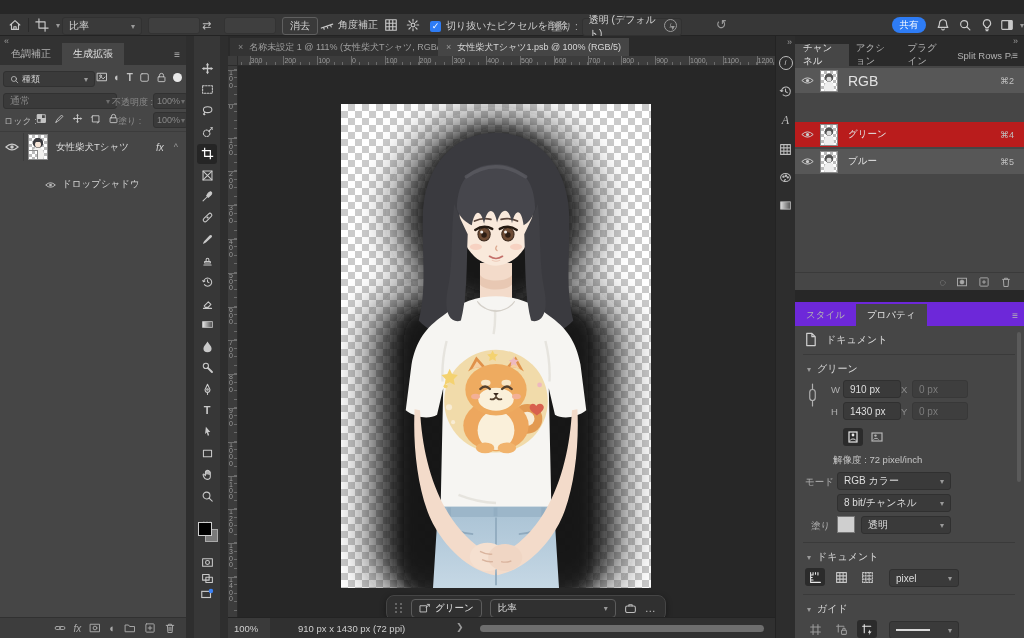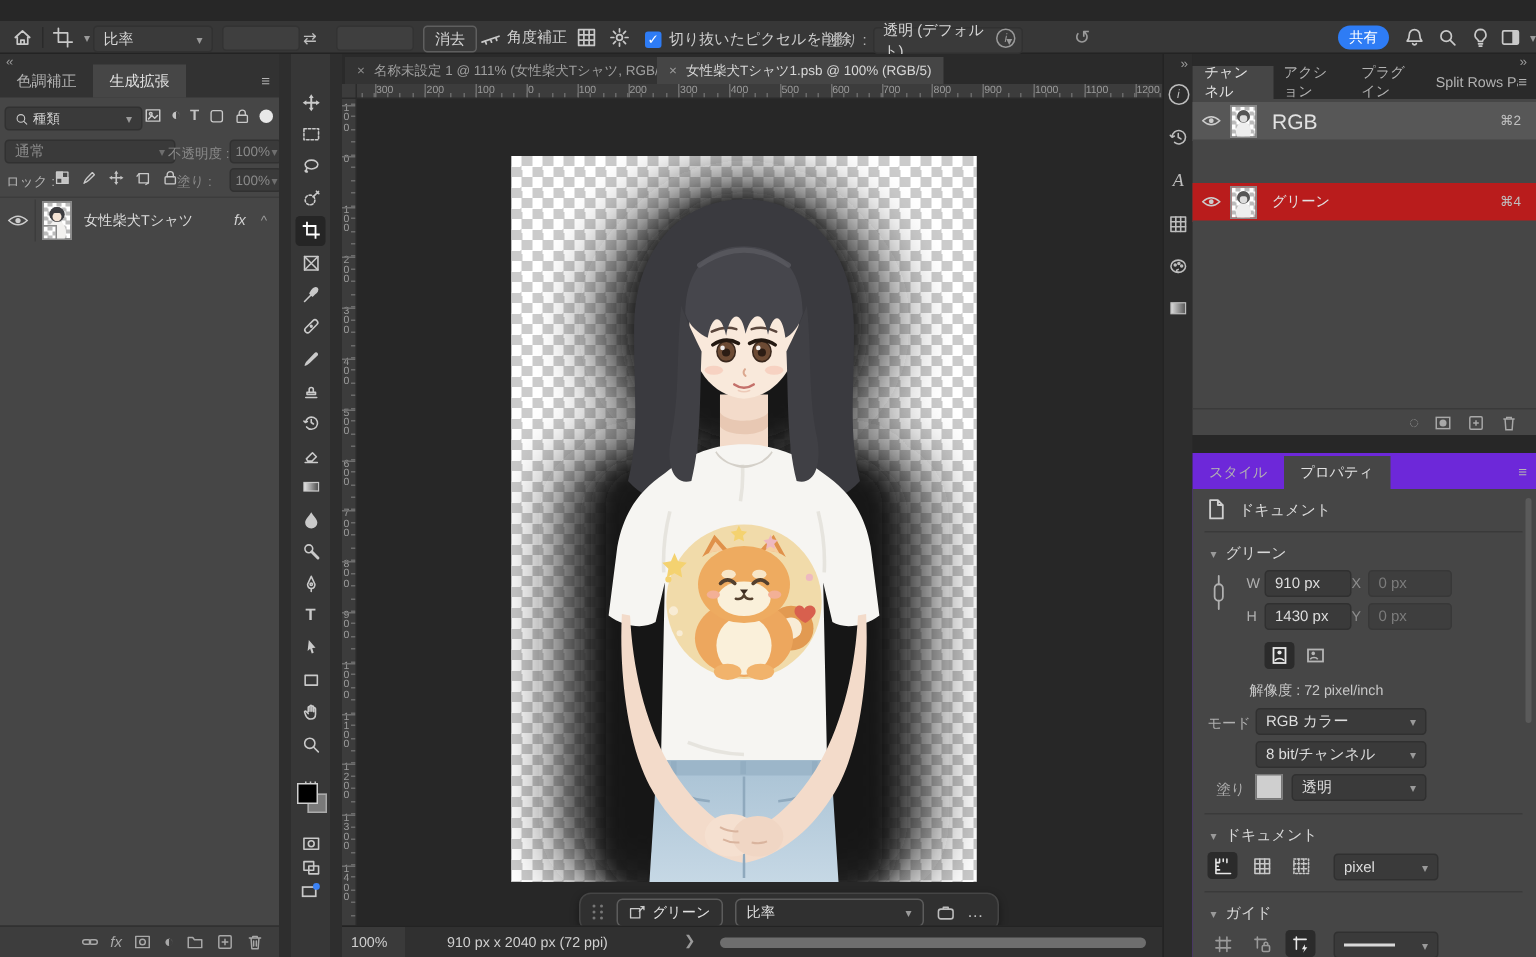--- a/index.html
+++ b/index.html
@@ -211,20 +211,29 @@
               <path d="M4 8a5 5 0 0 1 10 0c0 2-1 2.5-1 2.5L12 7H6l-1 3.5S4 10 4 8z" fill="#3c3c40"></path>
             </svg>
           <div class="checker-sm" style="position:absolute;left:-1px;bottom:-1px;width:8px;height:8px;border:1px solid #8a8a8a;"></div>
         </div>
         <span style="margin-left:8px;color:#dcdcdc;font-size:9.5px;">女性柴犬Tシャツ</span>
         <div style="flex:1"></div>
         <span style="font-style:italic;color:#cfcfcf;font-size:10px;">fx</span>
         <span style="color:#9a9a9a;margin:0 8px 0 10px;font-size:9px;">^</span>
       </div>
 
+      <div class="abs row" style="left:0;top:112px;width:186px;height:15px;">
+        <div class="eyewrap" style="margin-left:42px;">
+          <svg width="11" height="8" viewBox="0 0 16 10">
+              <path d="M1 5Q8-1.5 15 5 8 11.5 1 5Z" fill="none" stroke="#bbb" stroke-width="1.4"></path>
+              <circle cx="8" cy="5" r="2" fill="#bbb"></circle>
+            </svg>
+        </div>
+        <span style="margin-left:4px;color:#d2d2d2;font-size:9.5px;">ドロップシャドウ</span>
+      </div>
     </div>
   </div>
 
   <div class="abs row" style="left:0;top:617px;width:186px;height:21px;background:#3d3d3d;border-top:1px solid #313131;box-sizing:border-box;justify-content:flex-end;gap:8px;padding-right:10px;color:#a8a8a8;">
     <svg class="ic" width="12" height="12" viewBox="0 0 16 16" style="stroke:#a8a8a8;">
         <rect x="1.5" y="6" width="7" height="4" rx="2"></rect>
         <rect x="7.5" y="6" width="7" height="4" rx="2"></rect>
       </svg>
     <span style="font-style:italic;font-size:10px;">fx</span>
     <svg class="ic" width="12" height="12" viewBox="0 0 16 16" style="stroke:#a8a8a8;">
@@ -760,21 +769,21 @@
     </div>
     <svg class="ic" width="13" height="13" viewBox="0 0 16 16" style="stroke:#bdbdbd;">
         <rect x="2" y="5" width="12" height="8" rx="2"></rect>
         <path d="M6 5V3.5h4V5"></path>
       </svg>
     <span style="color:#bdbdbd;letter-spacing:1px;font-size:11px;line-height:10px;">…</span>
   </div>
 
   <div class="abs" style="left:228px;top:617px;width:547px;height:21px;background:#303030;border-top:1px solid #232323;box-sizing:border-box;">
     <div class="abs" style="left:0;top:0;width:42px;height:20px;background:#3a3a3a;color:#cfcfcf;display:flex;align-items:center;padding-left:6px;box-sizing:border-box;font-size:9.5px;">100%</div>
-    <span class="abs" style="left:70px;top:5px;color:#cfcfcf;font-size:9.5px;">910 px x 2040 px (72 ppi)</span>
+    <span class="abs" style="left:70px;top:5px;color:#cfcfcf;font-size:9.5px;">910 px x 1430 px (72 ppi)</span>
     <span class="abs" style="left:228px;top:4px;color:#9a9a9a;font-size:9px;">❯</span>
     <div class="abs" style="left:252px;top:7px;width:284px;height:7px;background:#6e6e6e;border-radius:4px;"></div>
   </div>
 
   <div class="abs" style="left:775px;top:36px;width:20px;height:602px;background:#2d2d2d;border-left:1px solid #232323;box-sizing:border-box;">
     <div style="text-align:right;padding:1px 3px;color:#9a9a9a;font-size:9px;">»</div>
     <div style="display:flex;flex-direction:column;align-items:center;gap:15px;margin-top:8px;color:#bdbdbd;">
       <div style="width:12px;height:12px;border:1px solid #bdbdbd;border-radius:50%;font-size:8px;text-align:center;line-height:12px;font-style:italic;">i</div>
       <svg class="ic" width="13" height="13" viewBox="0 0 16 16" style="stroke:#bdbdbd;">
           <path d="M3 8a5.5 5.5 0 1 1 2 4.2M3 8 1.5 6.5M3 8l1.8-1"></path>
@@ -846,20 +855,39 @@
               <ellipse cx="9" cy="20" rx="6" ry="8" fill="#eee"></ellipse>
               <circle cx="9" cy="8" r="5" fill="#555"></circle>
               <circle cx="9" cy="9.5" r="3" fill="#ddd"></circle>
               <path d="M4 8a5 5 0 0 1 10 0c0 2-1 2.5-1 2.5L12 7H6l-1 3.5S4 10 4 8z" fill="#555"></path>
             </svg>
           </span>
           <span style="margin-left:10px;color:#e2e2e2;font-size:9.5px;">グリーン</span>
           <span style="flex:1"></span>
           <span style="color:#c0c0c0;font-size:9px;margin-right:10px;">⌘4</span>
         </div>
+        <div style="position: absolute; left: 0px; top: 83px; width: 229px; height: 26px; background: rgb(87, 87, 87); display: flex; align-items: center; border-bottom: 1px solid rgb(70, 70, 70); box-sizing: border-box;">
+          <span style="margin:0 6px 0 6px;">
+            <svg width="13" height="9" viewBox="0 0 16 10">
+              <path d="M1 5Q8-1.5 15 5 8 11.5 1 5Z" fill="none" stroke="#ccc" stroke-width="1.2"></path>
+              <circle cx="8" cy="5" r="2" fill="#ccc"></circle>
+            </svg>
+          </span>
+          <span class="checker-sm" style="width:16px;height:20px;border:1px solid #8a8a8a;display:inline-block;">
+            <svg width="16" height="20" viewBox="0 0 18 24">
+              <ellipse cx="9" cy="20" rx="6" ry="8" fill="#eee"></ellipse>
+              <circle cx="9" cy="8" r="5" fill="#555"></circle>
+              <circle cx="9" cy="9.5" r="3" fill="#ddd"></circle>
+              <path d="M4 8a5 5 0 0 1 10 0c0 2-1 2.5-1 2.5L12 7H6l-1 3.5S4 10 4 8z" fill="#555"></path>
+            </svg>
+          </span>
+          <span style="margin-left:10px;color:#e2e2e2;font-size:9.5px;">ブルー</span>
+          <span style="flex:1"></span>
+          <span style="color:#c0c0c0;font-size:9px;margin-right:10px;">⌘5</span>
+        </div>
         <div style="position: absolute; left: 0px; top: 206px; width: 229px; height: 18px; border-top: 1px solid rgb(58, 58, 58); display: flex; align-items: center; justify-content: flex-end; gap: 10px; padding-right: 12px; box-sizing: border-box; color: rgb(168, 168, 168);">
           <span style="font-size:11px;">◌</span>
           <svg width="12" height="12" viewBox="0 0 16 16" fill="none" stroke="#a8a8a8" stroke-width="1.3">
             <rect x="2" y="3" width="12" height="10"></rect>
             <circle cx="8" cy="8" r="2.5" fill="#a8a8a8"></circle>
           </svg>
           <svg width="12" height="12" viewBox="0 0 16 16" fill="none" stroke="#a8a8a8" stroke-width="1.3">
             <rect x="2.5" y="2.5" width="11" height="11" rx="1"></rect>
             <path d="M8 5.5v5M5.5 8h5"></path>
           </svg>

